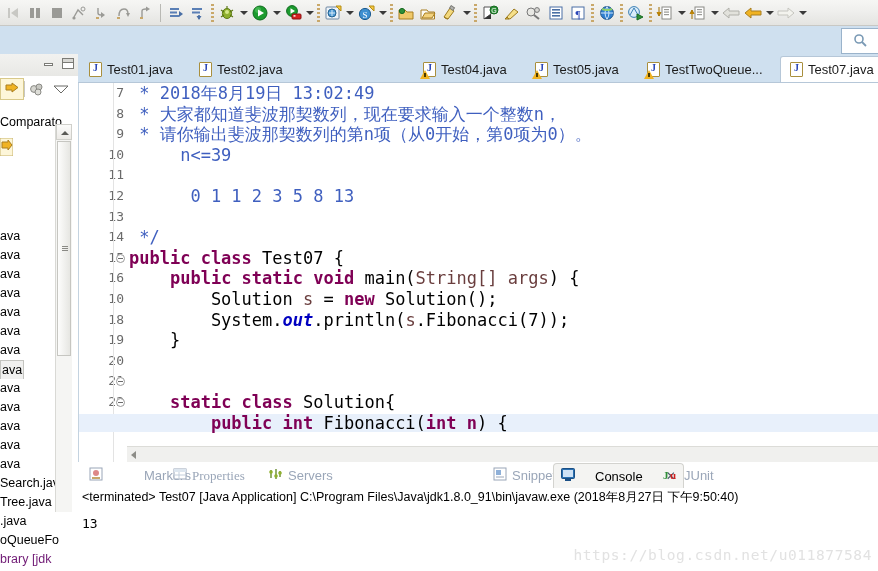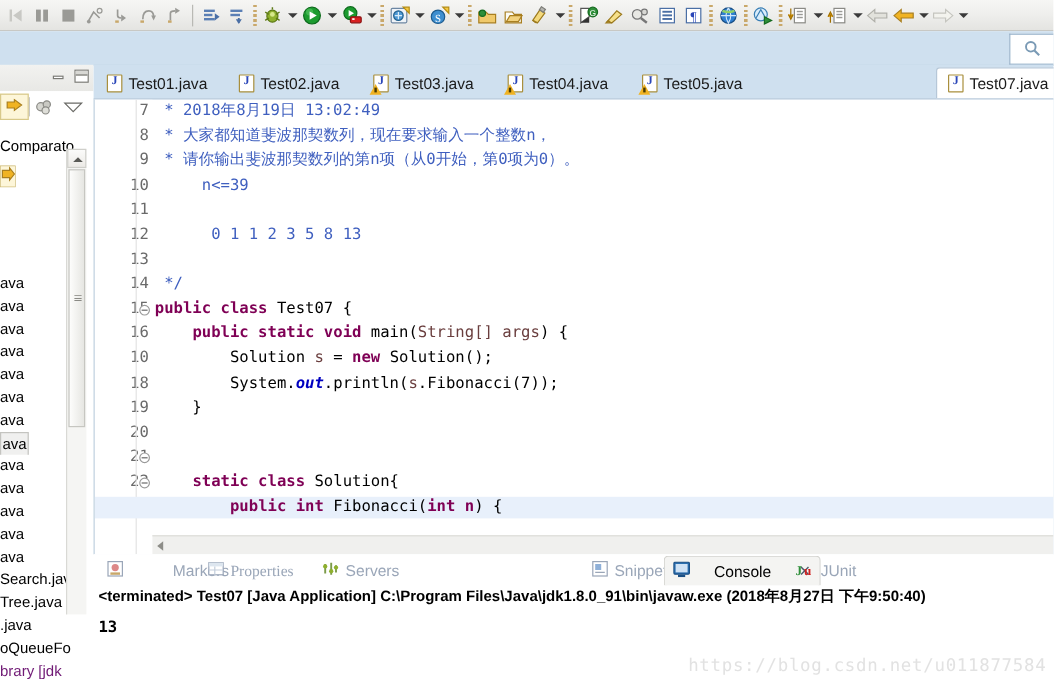--- a/index.html
+++ b/index.html
@@ -108,21 +108,21 @@
     position:absolute;left:0;top:0;width:48px;height:379px;background:#ffffff;
     font-family:"DejaVu Sans Mono","Liberation Mono",monospace;font-size:13px;color:#6a6a6a;
   }
   .gutter-line{height:20.6px;line-height:20.6px;text-align:right;padding-right:3px;}
   .foldcol{position:absolute;left:34px;top:0;width:14px;height:379px;border-left:1px solid #e3e3e3;}
   .fold{position:absolute;left:2px;width:9px;height:9px;border:1px solid #9a9a9a;border-radius:50%;background:#fff;box-sizing:border-box;}
   .fold::after{content:"";position:absolute;left:1px;top:3px;width:5px;height:1px;background:#6a6a6a;}
   .code{
     position:absolute;left:50px;top:0;right:0;height:414px;
     font-family:"DejaVu Sans Mono","Liberation Mono",monospace;
-    font-size:13px;color:#000;white-space:pre;
+    font-size:17px;color:#000;white-space:pre;
   }
   .cl{height:20.6px;line-height:20.6px;}
   .cmt{color:#3f5fbf;}
   .kw{color:#7f0055;font-weight:bold;}
   .fld{color:#0000c0;font-weight:bold;font-style:italic;}
   .par{color:#6a3e3e;}
   .hl-line{position:absolute;left:0;right:0;height:18px;background:#e8f0fb;}
   .ed-hscroll{
     position:absolute;left:48px;bottom:0;right:0;height:15px;
     background:#f0f0ee;border-top:1px solid #dcdcd8;
@@ -134,21 +134,21 @@
   .btabbar{position:absolute;left:0;top:0;width:800px;height:26px;background:#ffffff;}
   .btab{
     position:absolute;top:2px;height:23px;display:flex;align-items:center;gap:5px;
     padding:0 7px;font-size:13px;color:#9aa6b8;white-space:nowrap;box-sizing:border-box;
   }
   .btab.active{
     color:#000;background:#f4f4f2;border:1px solid #d3d3cf;border-bottom:none;
     border-radius:4px 4px 0 0;top:1px;height:25px;
   }
   .btab .x{color:#4b5b6b;font-size:12px;margin-left:3px;}
-  .console-body{position:absolute;left:0;top:26px;width:800px;height:83px;background:#ffffff;font-weight:bold;}
+  .console-body{position:absolute;left:0;top:26px;width:800px;height:83px;background:#ffffff;}
   .cons-line{
     font-family:"Liberation Sans","DejaVu Sans",sans-serif;font-size:12.5px;color:#000;
     padding-left:4px;line-height:18px;white-space:nowrap;
   }
   .cons-out{
     font-family:"DejaVu Sans Mono","Liberation Mono",monospace;font-size:13px;color:#000;
     padding-left:4px;line-height:20px;padding-top:8px;
   }
   .watermark{
     position:absolute;right:6px;bottom:8px;
@@ -467,37 +467,37 @@
   <div class="editor-wrap">
     <div class="tabbar">
         <div class="tab" style="left: 2px; width: 110px;">
           <span class="jicon"></span>
           <span>Test01.java</span>
         </div>
         <div class="tab" style="left: 112px; width: 112px;">
           <span class="jicon"></span>
           <span>Test02.java</span>
         </div>
-        <div class="tab" style="left: 224px; width: 112px;">
-          <span class="jicon">
-            <i class="warnbadge"></i>
-          </span>
-          <span>Test03.java</span>
-        </div>
         <div class="tab" style="left: 336px; width: 112px;">
           <span class="jicon">
             <i class="warnbadge"></i>
           </span>
           <span>Test04.java</span>
         </div>
         <div class="tab" style="left: 448px; width: 112px;">
           <span class="jicon">
             <i class="warnbadge"></i>
           </span>
           <span>Test05.java</span>
+        </div>
+        <div class="tab" style="left: 560px; width: 142px;">
+          <span class="jicon">
+            <i class="warnbadge"></i>
+          </span>
+          <span>TestTwoQueue...</span>
         </div>
         <div class="tab active" style="left: 702px; width: 104px;">
           <span class="jicon"></span>
           <span>Test07.java</span>
         </div>
       </div>
     <div class="tabs-underline"></div>
 
     <div class="editor">
       <div class="gutter">

